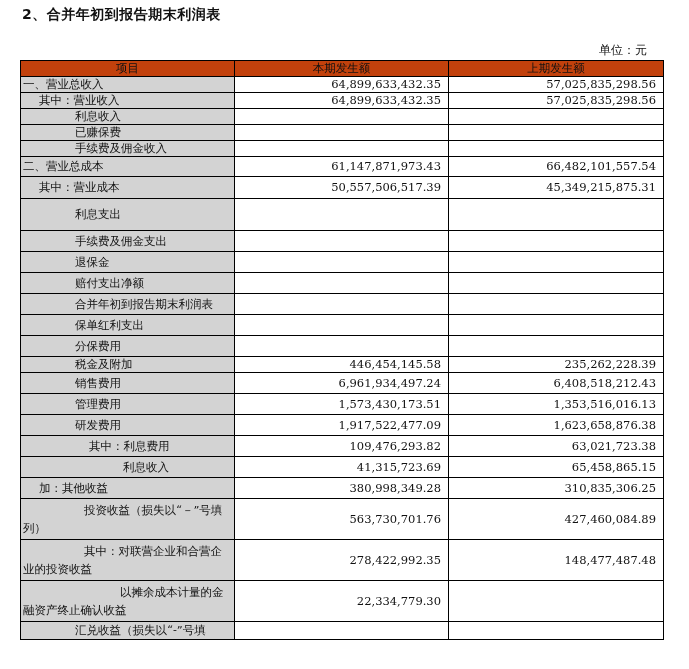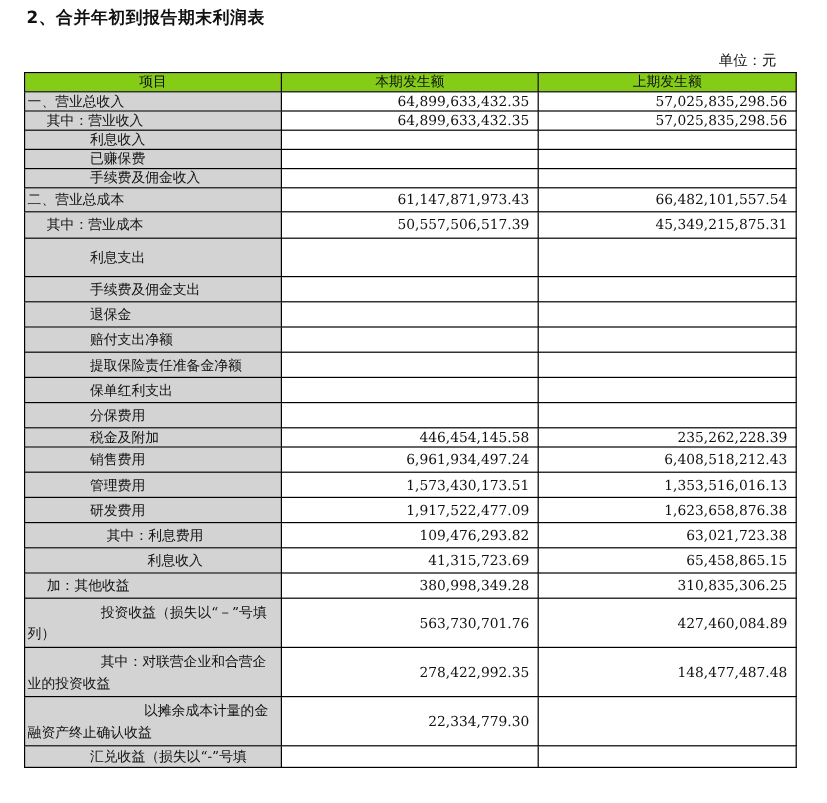--- a/index.html
+++ b/index.html
@@ -26,27 +26,27 @@
   table.fin col.c0 { width: 214px; }
   table.fin col.c1 { width: 214px; }
   table.fin col.c2 { width: 215px; }
   table.fin th, table.fin td {
     border: 1px solid #000;
     padding: 0 7px;
     line-height: 15px;
     overflow: hidden; white-space: nowrap;
   }
   table.fin th {
-    background: #84cc16; font-weight: normal; text-align: center; height: 15px;
+    background: #c2410c; font-weight: normal; text-align: center; height: 15px;
   }
   table.fin td.label { background: #d3d3d3; text-align: left; }
   table.fin td.num { text-align: right; background: #fff; font-family: "DejaVu Serif", serif; }
   td.label.wrap { white-space: normal; line-height: 18px; padding-top: 2px; padding-bottom: 2px; }
   .ind0 { padding-left: 2px !important; margin-top: 16px; }
-  .ind1 { padding-left: 18px !important; }
+  .ind1 { padding-left: 18px !important; font-family: Liberation Mono, monospace; }
   .ind2 { padding-left: 54px !important; }
   .ind3 { padding-left: 68px !important; }
   .ind4 { padding-left: 82px !important; }
   .first-ind { text-indent: var(--ti); padding-left: 2px !important; }
 </style>
 </head>
 <body>
 
 <div class="doc-title">2、合并年初到报告期末利润表</div>
 <div class="unit">单位：元</div>
@@ -114,21 +114,21 @@
       <td class="label ind2">退保金</td>
       <td class="num"></td>
       <td class="num"></td>
     </tr>
     <tr style="height:21px">
       <td class="label ind2">赔付支出净额</td>
       <td class="num"></td>
       <td class="num"></td>
     </tr>
     <tr style="height:21px">
-      <td class="label ind2">提取保险责任准备金净额</td>
+      <td class="label ind2">合并年初到报告期末利润表</td>
       <td class="num"></td>
       <td class="num"></td>
     </tr>
     <tr style="height:21px">
       <td class="label ind2">保单红利支出</td>
       <td class="num"></td>
       <td class="num"></td>
     </tr>
     <tr style="height:21px">
       <td class="label ind2">分保费用</td>

